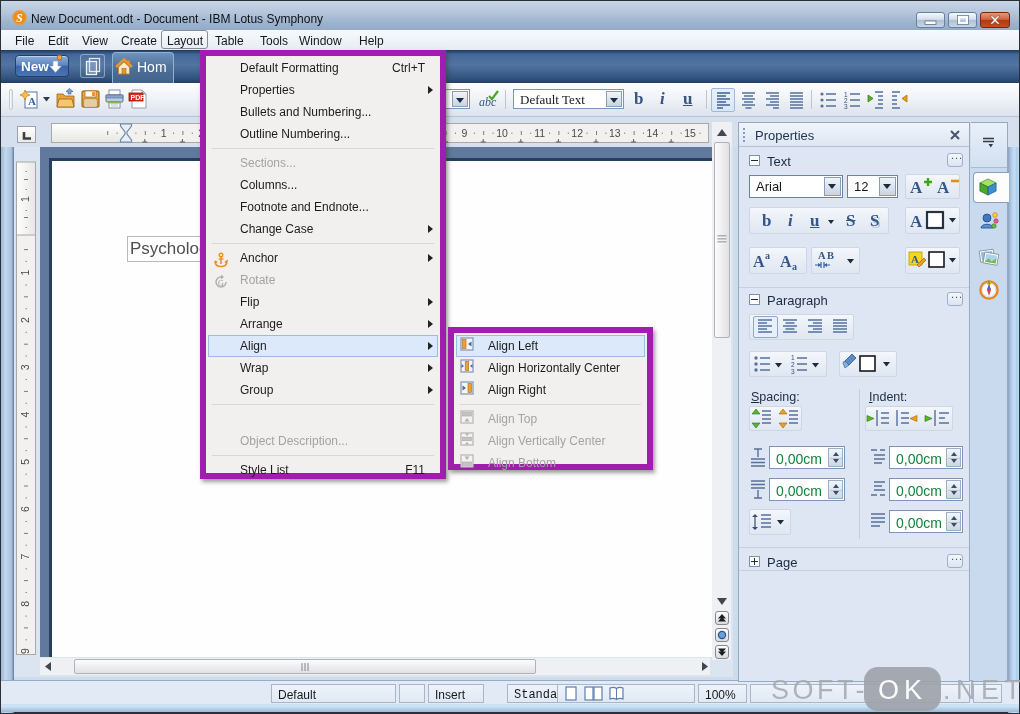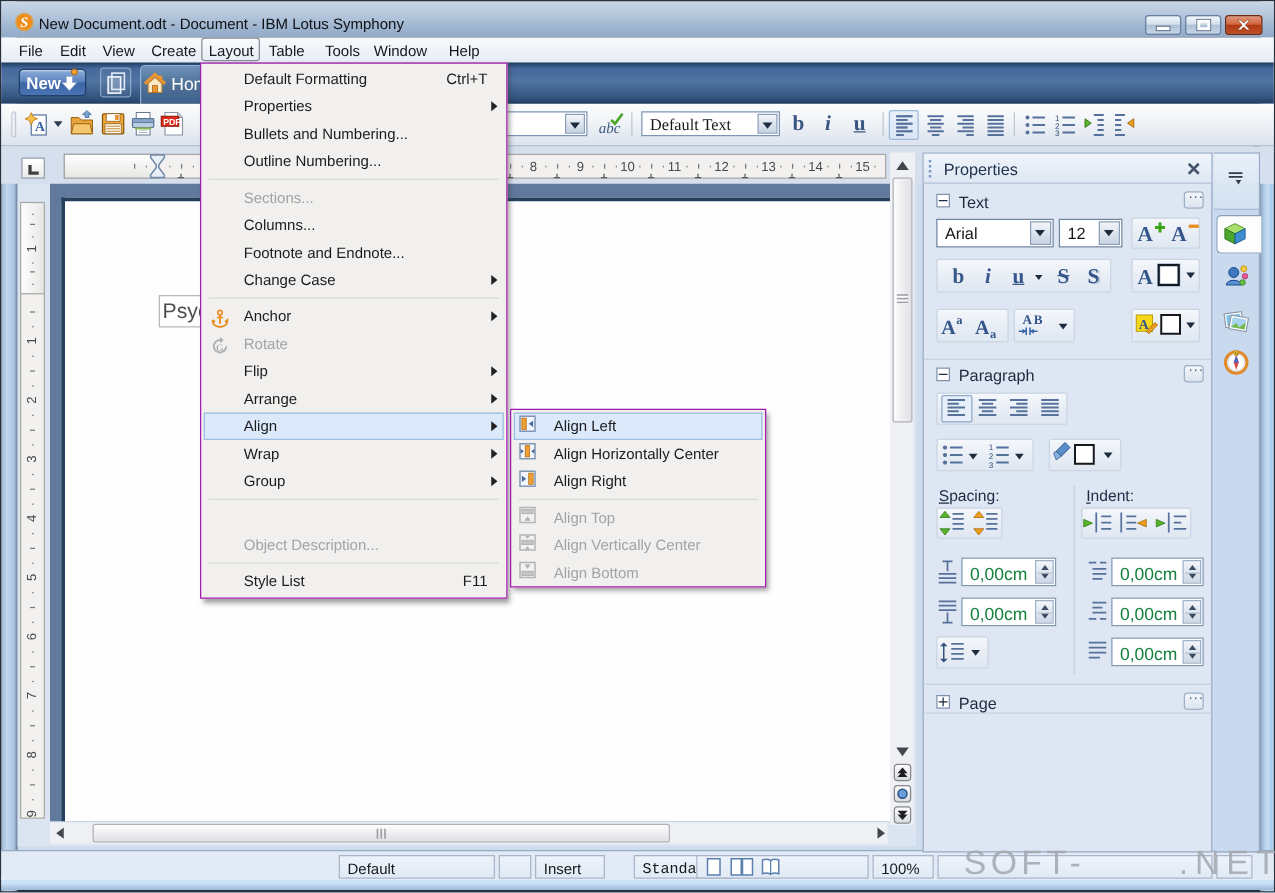--- a/index.html
+++ b/index.html
@@ -55,22 +55,22 @@
 #rulerrow { position:absolute; left:1px; top:117px; width:1018px; height:30px; background:#d5dfee; }
 #cornerL { position:absolute; left:16px; top:9px; width:19px; height:17px; border:1px solid #9aa2ad;
   background:linear-gradient(180deg,#ffffff,#eaeae8); }
 #docarea { position:absolute; left:14px; top:147px; width:719px; height:530px; background:#dbe4f1; }
 #docbg { position:absolute; left:26px; top:0px; width:672px; height:510px; background:#60799c; }
 #page { position:absolute; left:35px; top:11px; width:663px; height:499px; background:#fefefe;
   border-left:3px solid #24405e; border-top:3px solid #24405e; }
 #tframe { position:absolute; left:113px; top:89px; width:103px; height:26px; border:1px solid #b9b9b9;
   font-size:17px; color:#4f4f4f; }
 #tframe span { position:absolute; left:2px; top:2px; }
-.menu { position:absolute; background:#f1f0ee; border:1px solid #a21caf;
-  box-shadow:2px 3px 4px rgba(60,60,60,0.5); z-index:50; }
+.menu { position:absolute; background:#f1f0ee; border:6px solid #a21caf;
+  box-shadow:2px 3px 4px rgba(60,60,60,0.5); z-index:50;margin-left:40px; }
 .mi { position:absolute; left:1px; right:1px; height:22px; font-size:12px; color:#1c1c1c; }
 .mi .lbl { position:absolute; top:4px; left:33px; }
 .mi .sc { position:absolute; right:14px; top:4px; }
 .mi .arr { position:absolute; right:6px; top:7px; width:0; height:0;
   border-top:4px solid transparent; border-bottom:4px solid transparent; border-left:5px solid #222; }
 .mi.dis { color:#a3a3a3; }
 .msep { position:absolute; left:6px; right:6px; height:1px; background:#d8d8d6; }
 .mhl { position:absolute; left:1px; right:1px; top:0; bottom:0; background:#dbe9fa; border:1px solid #9bbce0; }
 #props { position:absolute; left:738px; top:122px; width:232px; height:560px;
   background:#dde6f2; border:1px solid #96a9c3; z-index:10; }
@@ -851,14 +851,17 @@
         <path d="M5 12.5 L7 10 L9 12.5 Z" fill="#b0b0b0"></path>
       </svg>
 <svg style="left:6px; top:121px;" width="14" height="14" viewBox="0 0 14 14">
         <rect x="1" y="1" width="12" height="12" fill="#f2f2f2" stroke="#b4b4b4" stroke-width="1.2"></rect>
         <rect x="2.5" y="8" width="9" height="3.5" fill="#c4c4c4" stroke="#a8a8a8" stroke-width="0.6"></rect>
         <path d="M4.5 2.5 L7 6 L9.5 2.5 Z" fill="#b0b0b0"></path>
       </svg>
 </div>
 <div id="wm">
 <span class="wmtxt" style="left:771px; top:15px;">SOFT-</span>
+<div id="wmbox">
+        <span>OK</span>
+      </div>
 <span class="wmtxt" style="left:943px; top:15px; letter-spacing:5.5px;">.NET</span>
 </div>
 </div>
 </body></html>

